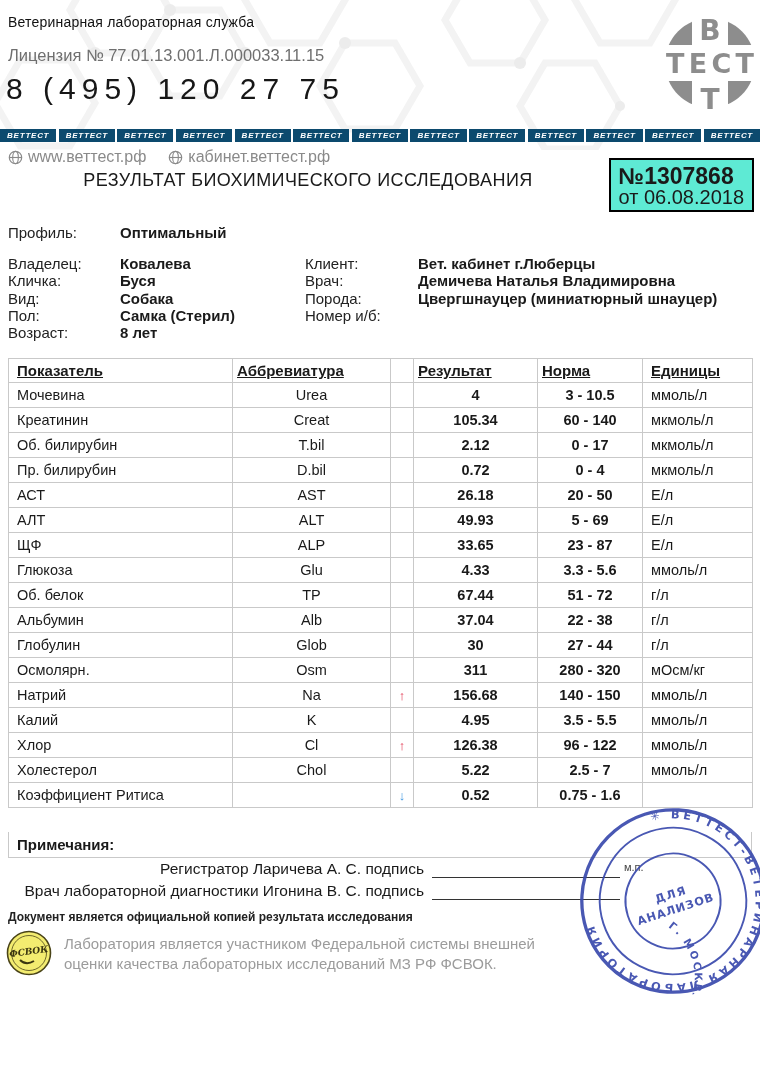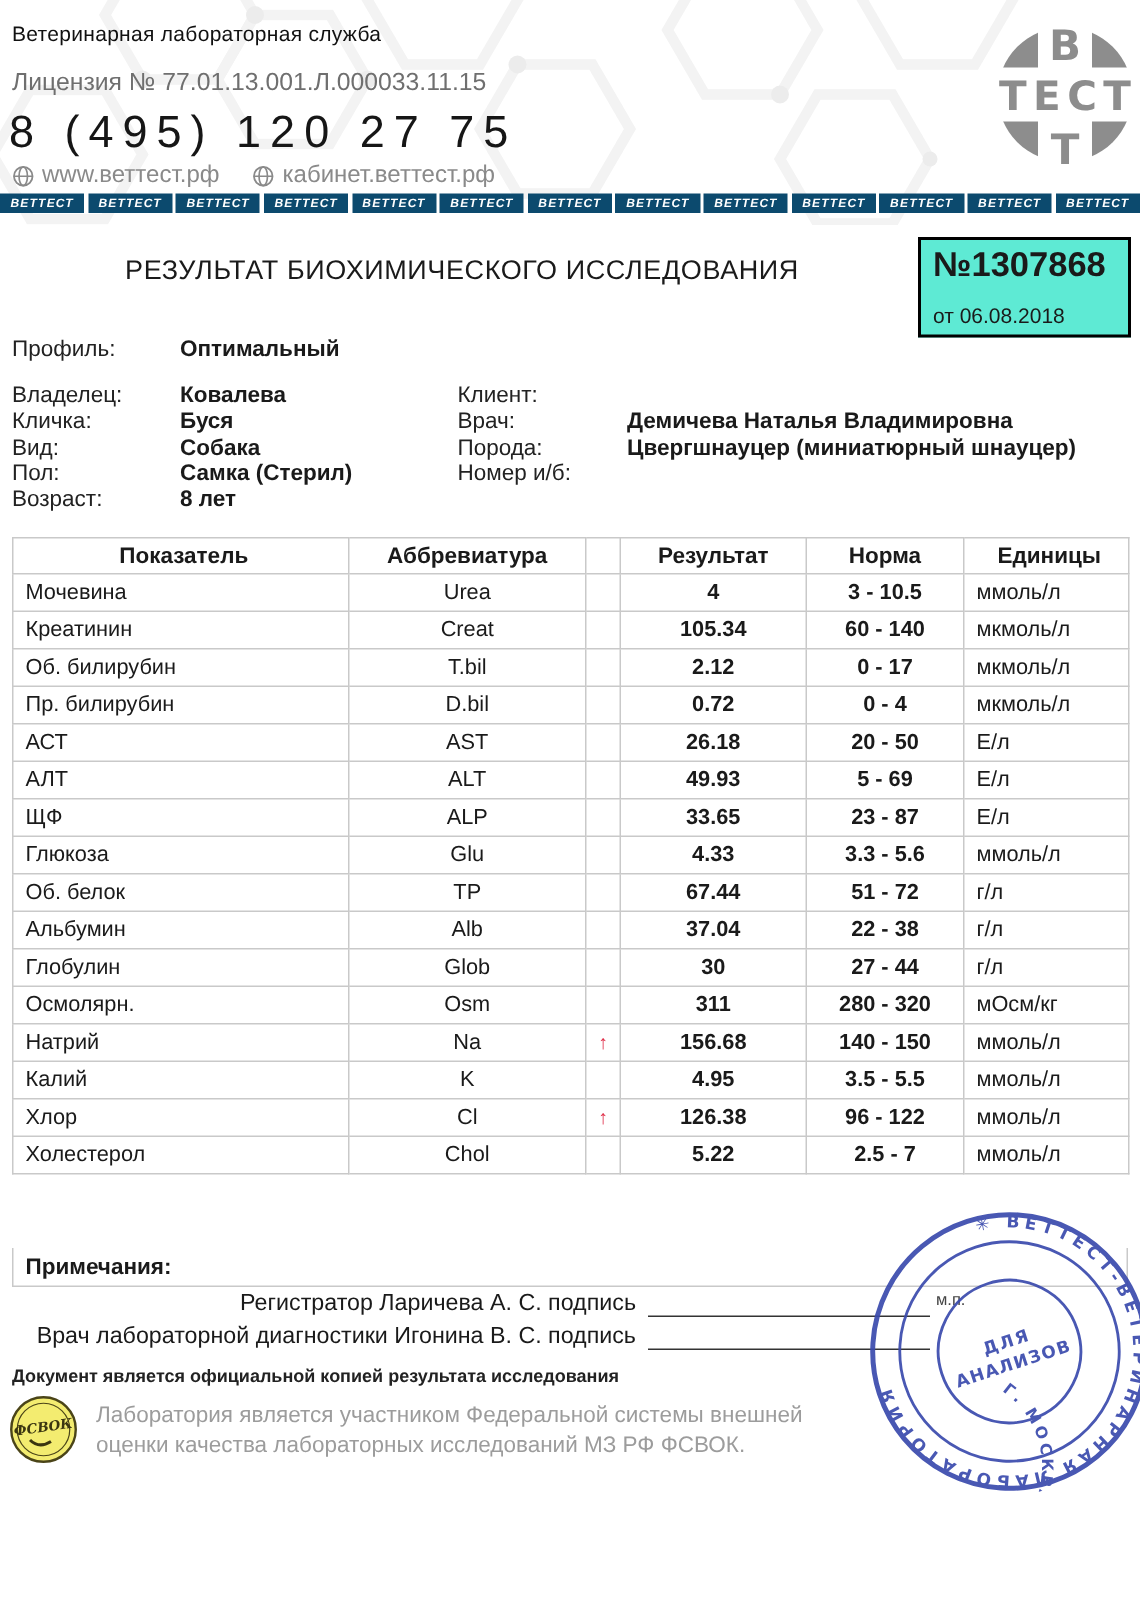--- a/index.html
+++ b/index.html
@@ -9,45 +9,45 @@
   
   #hexbg { position:absolute; left:0; top:0; z-index:0; }
 
   .layer { position:absolute; z-index:1; }
 
   
   #company { left:8px; top:14px; font-size:14px; letter-spacing:.2px; color:#111; }
   #license { left:8px; top:46px; font-size:16.5px; color:#6f6f6f; }
   #phone   { left:6px; top:72px; font-size:30px; letter-spacing:6px; color:#161616; }
   #sites   { left:8px; top:108px; display:flex; gap:22px; align-items:center; color:#8a8a8a; font-size:16px; }
-  .site    { display:flex; align-items:center; gap:5px; }
+  .site    { display:flex; align-items:center; gap:5px;margin-top:40px; }
   #logo    { left:664px; top:10px; }
 
   
   #strip { left:0; top:129px; width:760px; display:flex; justify-content:space-between; }
   .badge { background:#0c4a6e; color:#fff; font-size:8px; font-weight:bold; letter-spacing:.8px;
            padding:2px 7px 2px 7px; white-space:nowrap;font-style:italic; }
 
   
   #title  { left:8px; top:170px; width:600px; text-align:center; font-size:18px; letter-spacing:.4px; }
   #numbox { right:6px; top:158px; border:2px solid #000; padding:3px 8px 4px 8px; background:#5eead4; min-width:142px; }
   #numbox .num  { font-size:23px; font-weight:bold; line-height:26px; }
-  #numbox .date { font-size:14px; line-height:17px;margin-top:13px; }
+  #numbox .date { font-size:20px; line-height:17px; }
 
   
   #info { left:8px; top:224px; width:744px; font-size:15px; }
   .irow { display:grid; grid-template-columns:112px 185px 113px 1fr; line-height:17.2px; }
   .irow .lab { color:#222; }
   .irow .val { font-weight:bold; }
   .irow.first { margin-bottom:14px; }
 
   
   #rtable { left:8px; top:358px; width:744px; border-collapse:collapse; table-layout:fixed; }
   #rtable th, #rtable td { border:1px solid #c9c9c9; font-size:14.5px; padding:0 4px; overflow:hidden; white-space:nowrap; }
-  #rtable th { height:24px; font-weight:bold; text-align:center; font-size:15px; }
+  #rtable th { height:24px; font-weight:bold; text-align:left; font-size:15px;text-decoration:underline; }
   #rtable td { height:25px; }
   .c-name { width:224px; text-align:left; padding-left:8px !important; }
   .c-abbr { width:158px; text-align:center; }
   .c-flag { width:23px;  text-align:center; padding:0 !important; }
   .c-res  { width:124px; text-align:center; font-weight:bold; }
   .c-norm { width:105px; text-align:center; font-weight:bold; }
   .c-unit { width:110px; text-align:left; padding-left:8px !important; }
   .flag { font-size:13px; font-weight:bold; }
   .flag[data-dir="up"]   { color:#e0314b; }
   .flag[data-dir="down"] { color:#3f97e0; }
@@ -155,20 +155,21 @@
   <div class="irow first">
     <span class="lab">Профиль:</span>
     <span class="val">Оптимальный</span>
     <span></span>
       <span></span>
   </div>
   <div class="irow">
     <span class="lab">Владелец:</span>
     <span class="val">Ковалева</span>
     <span class="lab">Клиент:</span>
+    <span class="val">Вет. кабинет г.Люберцы</span>
   </div>
   <div class="irow">
     <span class="lab">Кличка:</span>
     <span class="val">Буся</span>
     <span class="lab">Врач:</span>
     <span class="val">Демичева Наталья Владимировна</span>
   </div>
   <div class="irow">
     <span class="lab">Вид:</span>
     <span class="val">Собака</span>
@@ -321,20 +322,28 @@
         <td class="c-norm">96 - 122</td>
         <td class="c-unit">ммоль/л</td>
       </tr>
       <tr>
         <td class="c-name">Холестерол</td>
         <td class="c-abbr">Chol</td>
         <td class="c-flag"><span class="flag" data-dir=""></span></td>
         <td class="c-res">5.22</td>
         <td class="c-norm">2.5 - 7</td>
         <td class="c-unit">ммоль/л</td>
+      </tr>
+      <tr>
+        <td class="c-name">Коэффициент Ритиса</td>
+        <td class="c-abbr"></td>
+        <td class="c-flag"><span class="flag" data-dir="down">↓</span></td>
+        <td class="c-res">0.52</td>
+        <td class="c-norm">0.75 - 1.6</td>
+        <td class="c-unit"></td>
       </tr>
     </tbody>
 </table>
 
 <div id="notes" class="layer">
   <span>Примечания:</span>
 </div>
 
 <div id="sig1" class="layer sigline">
   <span>Регистратор Ларичева А. С. подпись</span>

